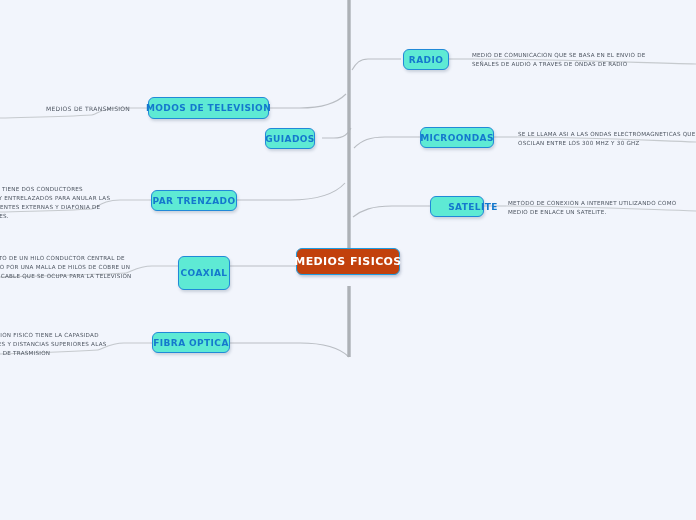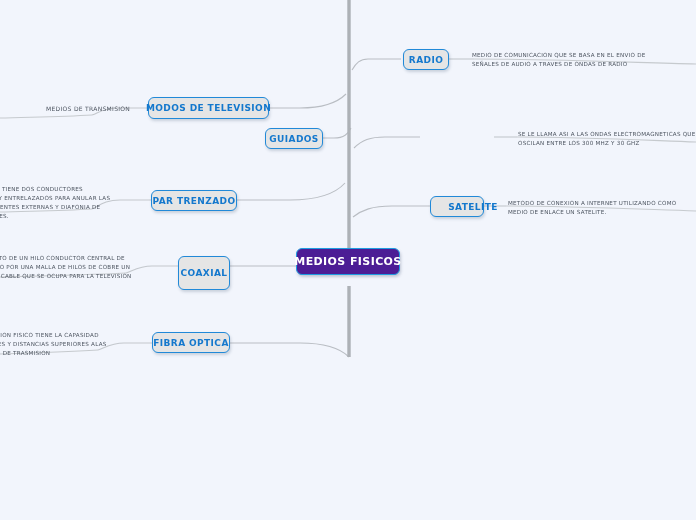--- a/index.html
+++ b/index.html
@@ -30,28 +30,28 @@
     box-sizing: border-box;
     display: flex;
     align-items: center;
     justify-content: center;
     border-radius: 6px;
     white-space: nowrap;
     letter-spacing: 0.4px;
     font-weight: bold;
   }
   .node.root {
-    background: #4c1d95;
+    background: #c2410c;
     color: #ffffff;
     border: 1px solid #1f9ce0;
     font-size: 11px;
     box-shadow: 1px 2px 3px rgba(60,80,110,0.28);
   }
   .node.branch {
-    background: #e5e5e5;
+    background: #5eead4;
     color: #1478cd;
     border: 1.4px solid #2189d8;
     font-size: 9px;
     box-shadow: 1px 2px 3px rgba(60,80,110,0.22);
   }
 
   
   .note {
     position: absolute;
     color: #4d5560;
@@ -134,24 +134,25 @@
 I ES EL CABLE QUE SE OCUPA PARA LA TELEVISION</div>
 
   <div class="note left" style="left:-26px; top:331px;">TRASMISION FISICO TIENE LA CAPASIDAD
 OCIDADES Y DISTANCIAS SUPERIORES ALAS
 O MEDIO DE TRASMISION</div>
 
   <div class="node root" style="left:296px; top:248px; width:104px; height:27px;">MEDIOS FISICOS</div>
 
   <div class="node branch" style="left:148px; top:97px; width:121px; height:22px;">MODOS DE TELEVISION</div>
 
-  <div class="node branch" style="left:265px; top:128px; width:58px; height:21px;">GUIADOS</div>
+  <div class="node branch" style="left:265px; top:128px; width:50px; height:21px;">GUIADOS</div>
 
   <div class="node branch" style="left:403px; top:49px; width:46px; height:21px;">RADIO</div>
 
+  <div class="node branch" style="left:420px; top:127px; width:74px; height:21px;">MICROONDAS</div>
 
   <div class="node branch" style="left:430px; top:196px; width:54px; height:21px;padding-left:32px;">SATELITE</div>
 
   <div class="node branch" style="left:151px; top:190px; width:86px; height:21px;">PAR TRENZADO</div>
 
   <div class="node branch" style="left:178px; top:256px; width:52px; height:34px;">COAXIAL</div>
 
   <div class="node branch" style="left:152px; top:332px; width:78px; height:21px;text-align:center;">FIBRA OPTICA</div>
 
 </div>

